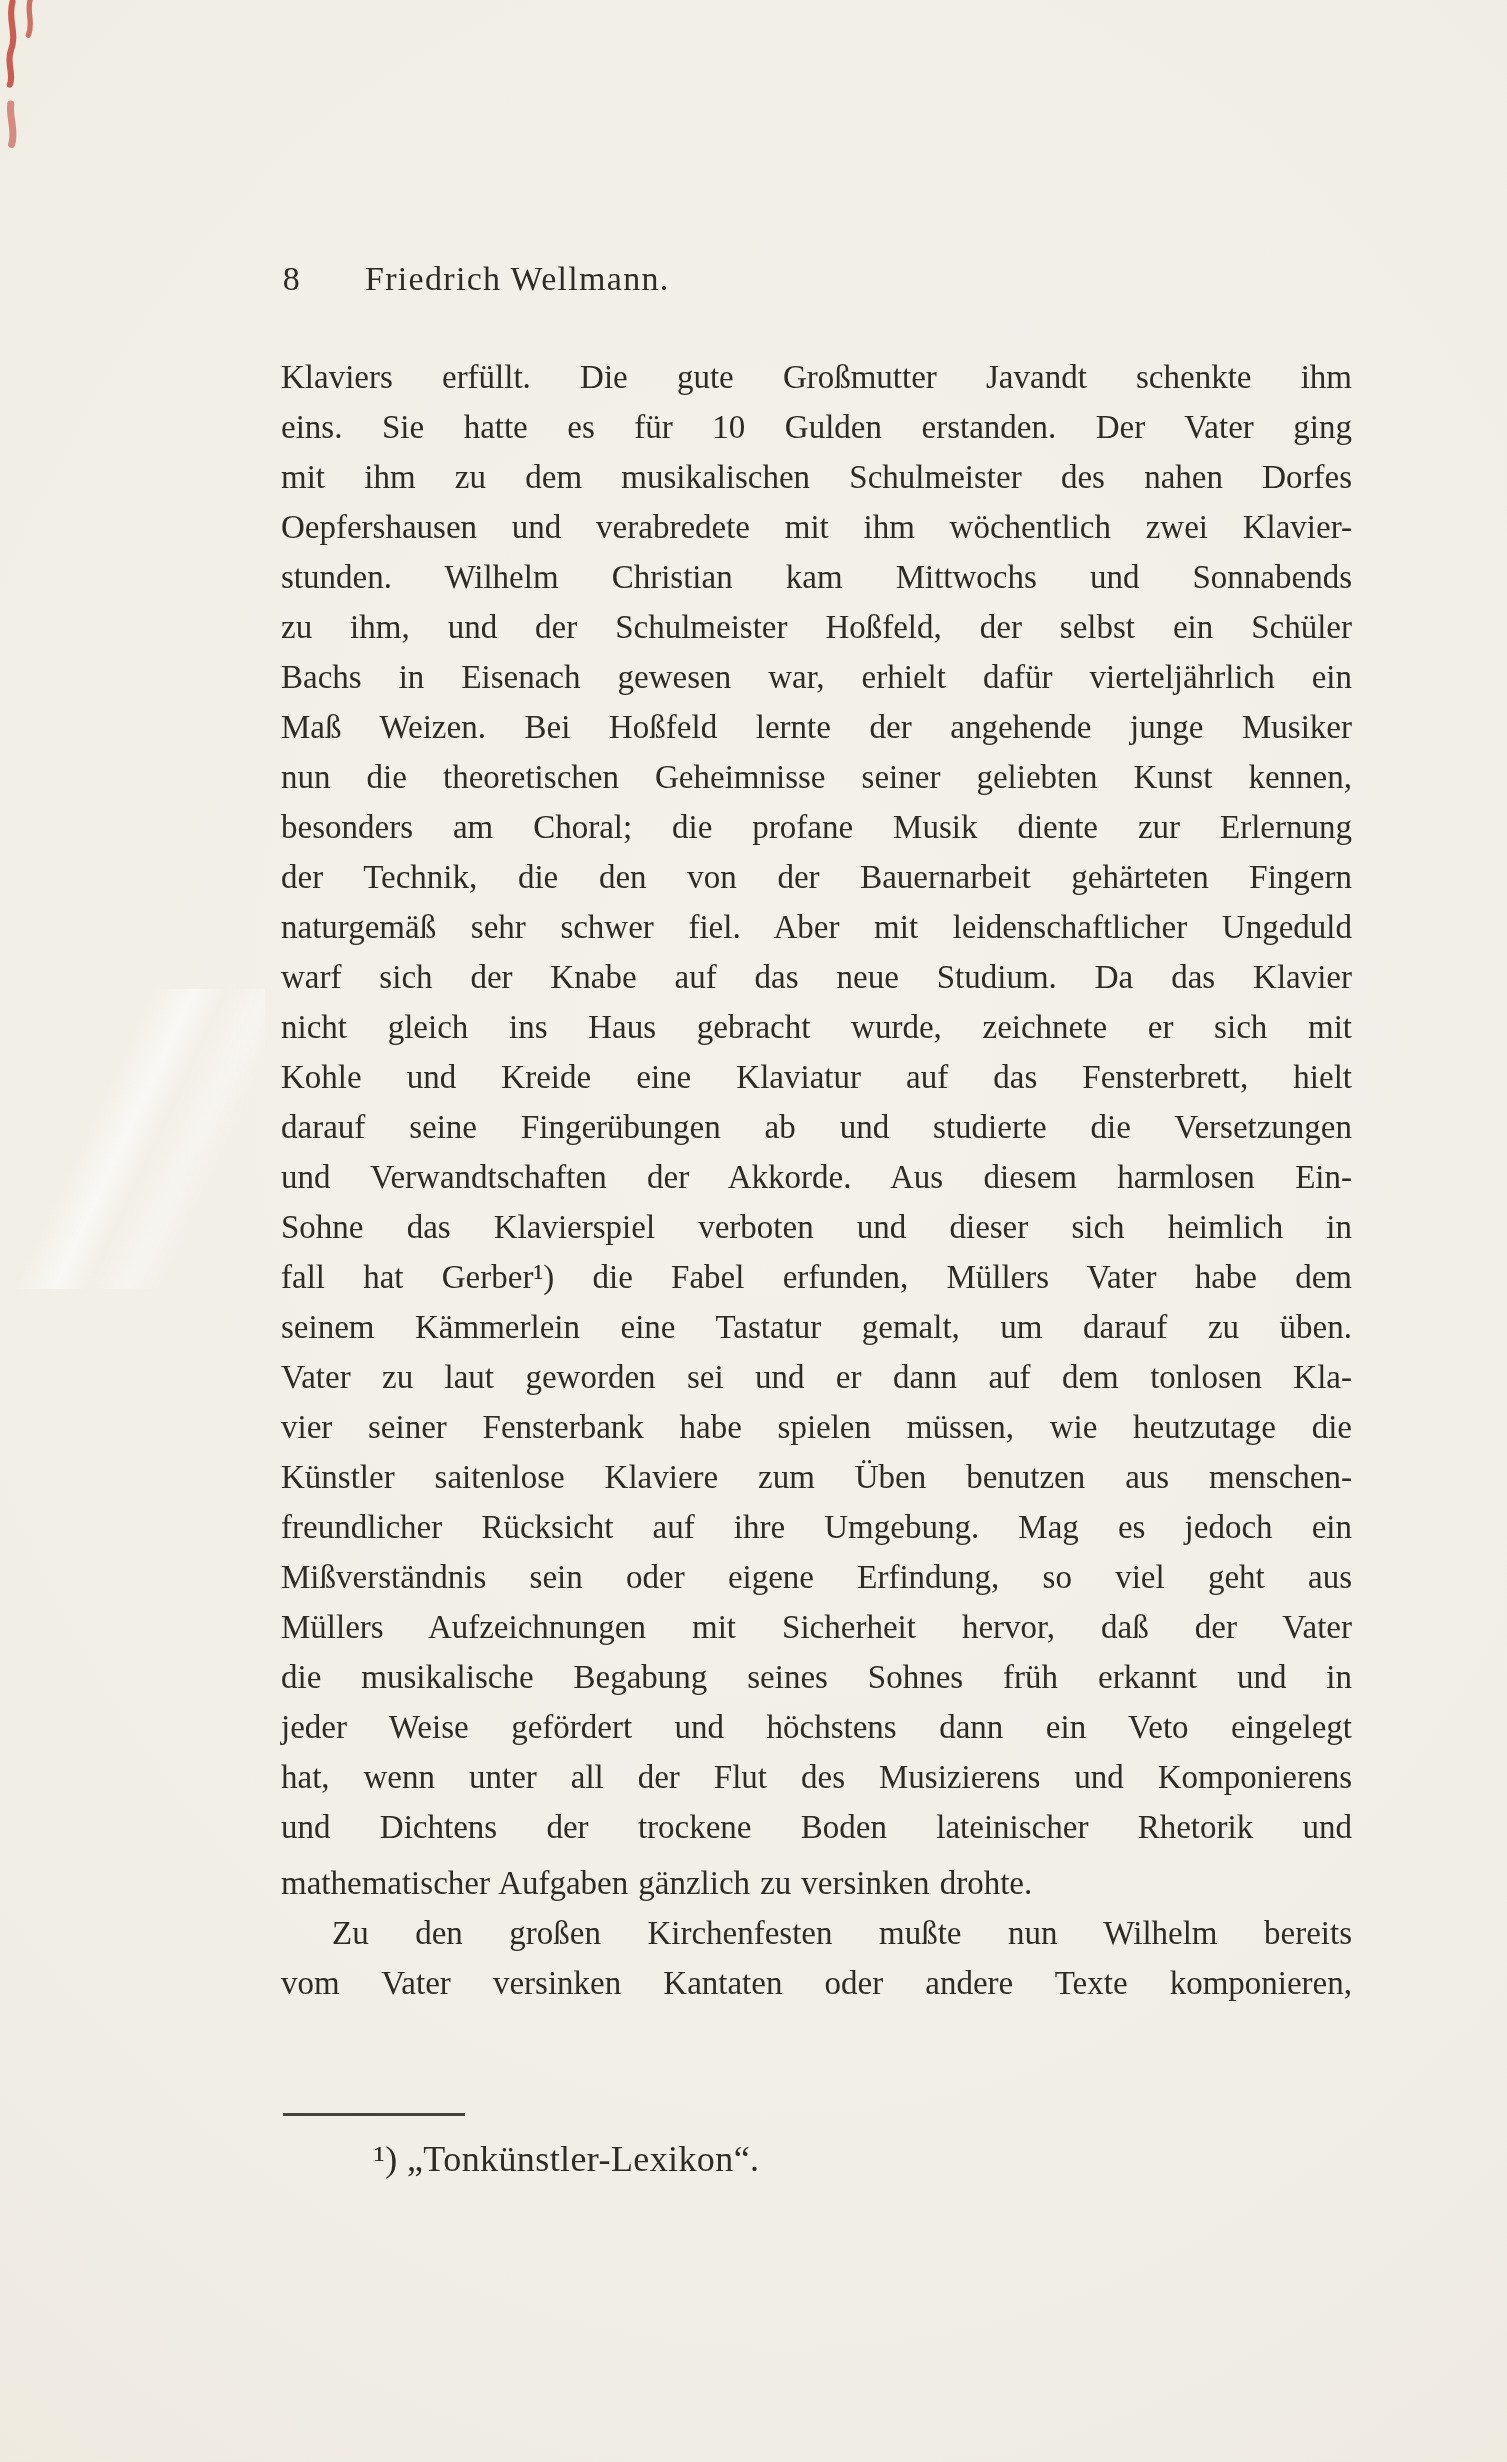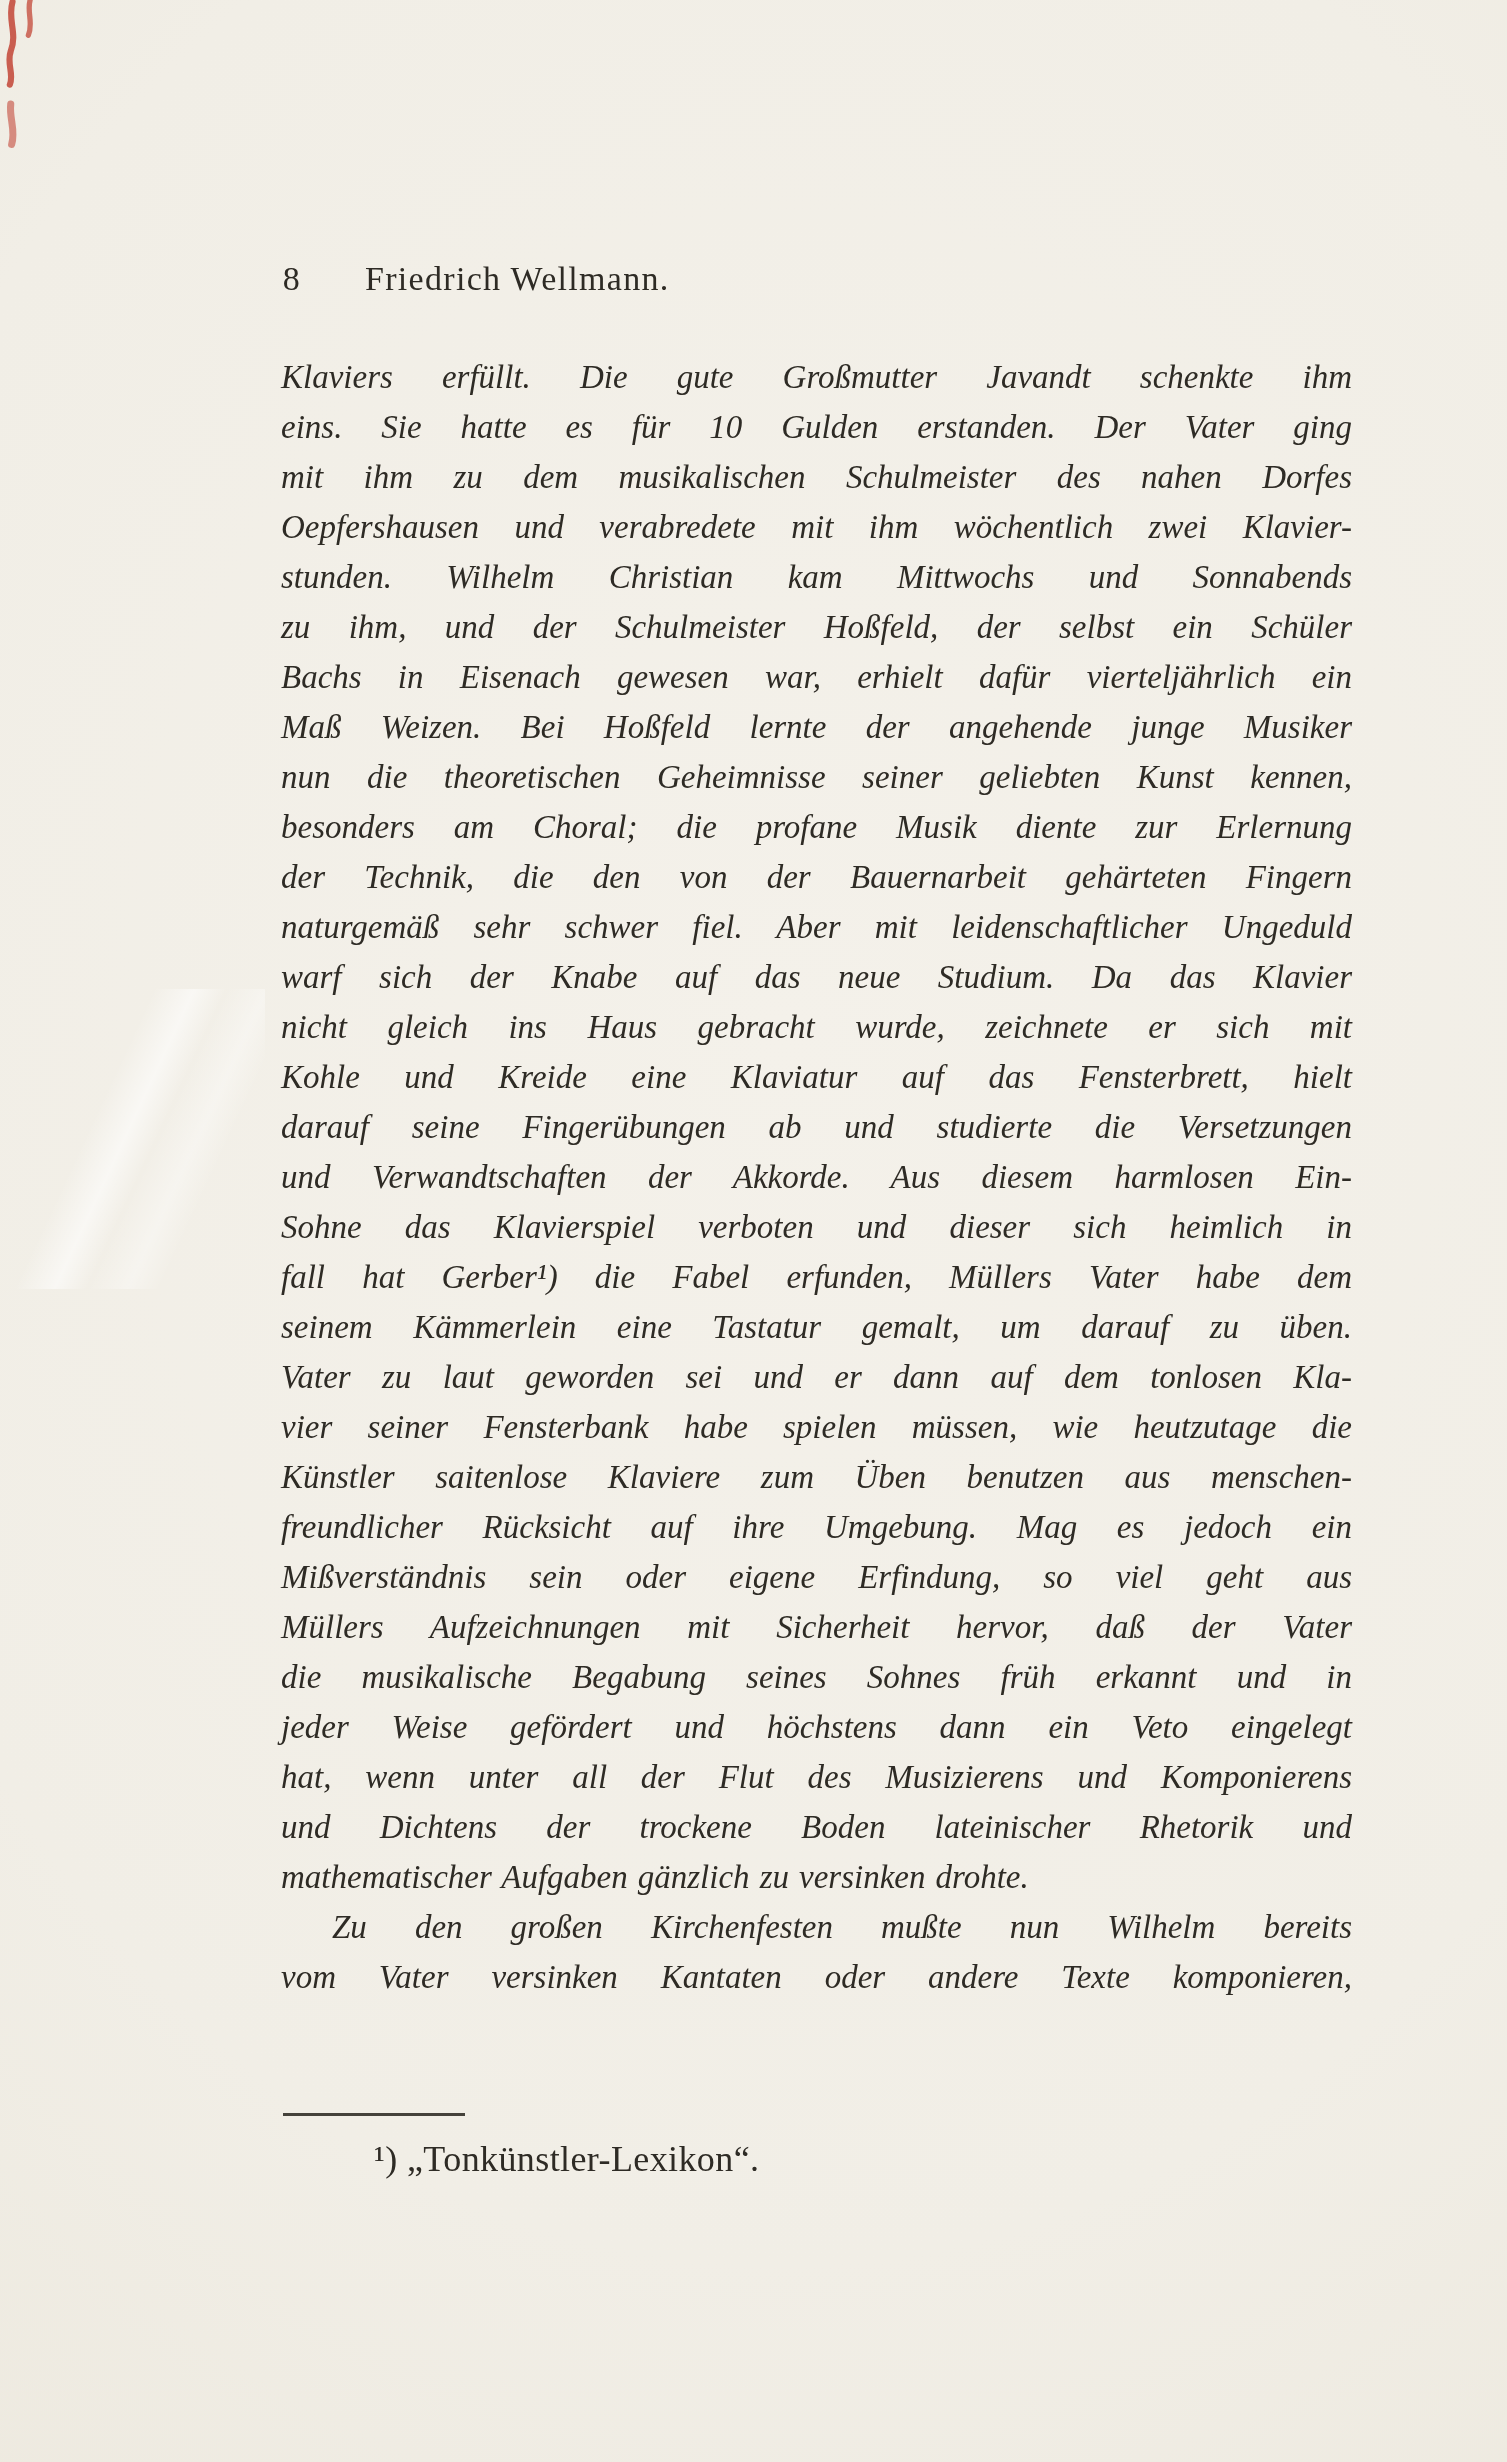--- a/index.html
+++ b/index.html
@@ -33,24 +33,24 @@
     font-size: 34px; line-height: 41px;
   }
   .page-num  { position: absolute; left: 1.8px; top: 0; letter-spacing: 0.9px; }
   .running-title {
     position: absolute; left: 0; right: 0; top: 0;
     text-align: left; padding-left: 84px; letter-spacing: 1.3px;
   }
 
   .body-block {
     position: absolute; left: 281px; top: 352px; width: 1071px;
-    font-size: 33px; line-height: 50px; font-style: italic;
+    font-size: 33px; line-height: 50px;
   }
   .line { text-align: justify; text-align-last: justify; word-spacing: 1.8px; }
-  .line.flush  { text-align-last: left; }
+  .line.flush  { text-align-last: left; margin-top: 6px; }
   .line.indent { text-indent: 51px; }
 
   .fn-rule {
     position: absolute; left: 283px; top: 2113px;
     width: 182px; height: 2.6px; background: #45423b;
   }
   .footnote {
     position: absolute; left: 374px; top: 2141px;
     font-size: 36px; line-height: 37px; letter-spacing: 0.4px;
   }

